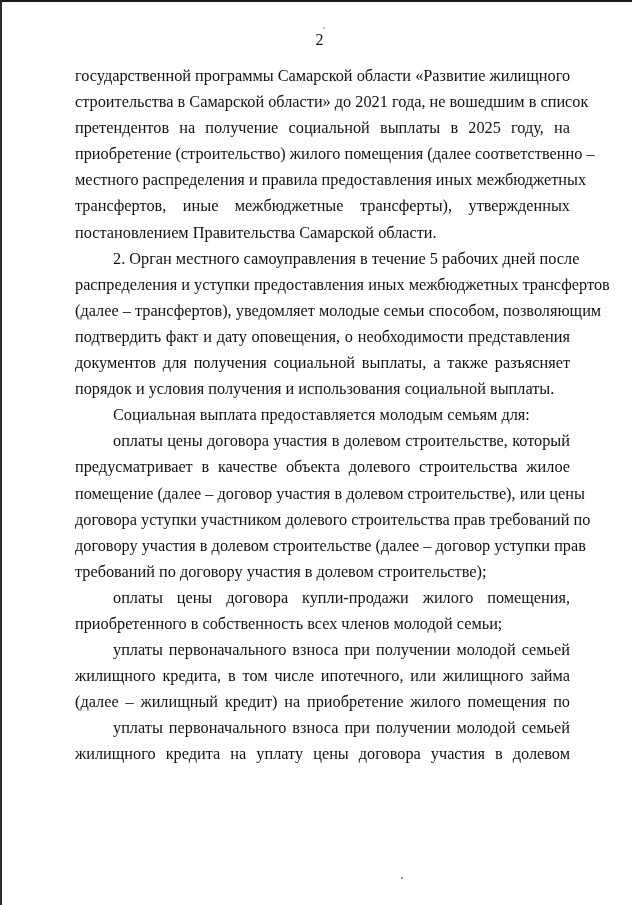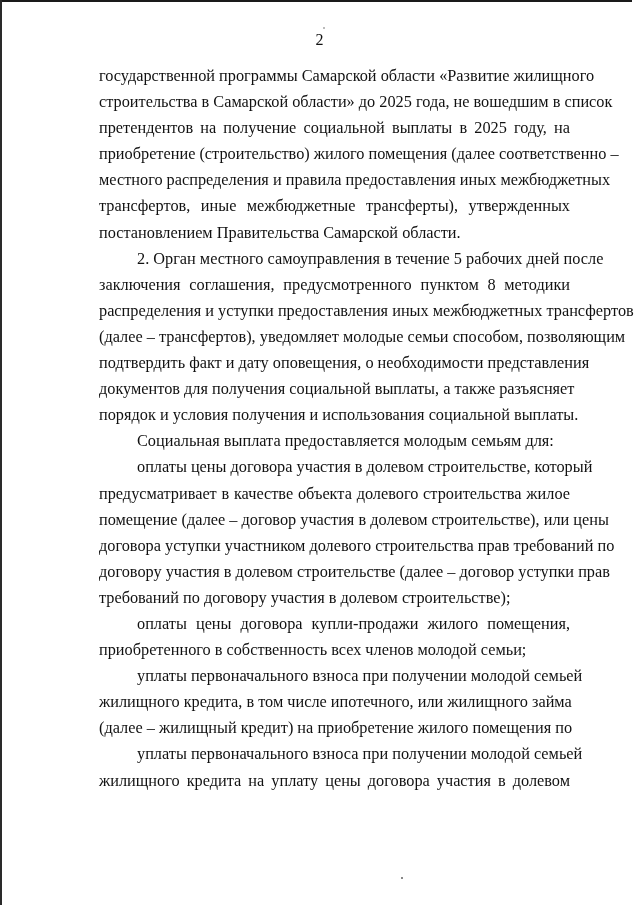--- a/index.html
+++ b/index.html
@@ -56,21 +56,20 @@
       font-family: "Liberation Serif", "DejaVu Serif", serif;
       font-size: 16.3px;
       line-height: 26.1px;
       color: #111;
     }
     .line {
       display: block;
       text-align: justify;
       text-align-last: justify;
       white-space: nowrap;
-      margin-left: 24px;
     }
     .line.last {
       text-align-last: left;
     }
     .line.indent {
       padding-left: 38px;
     }
     .speck {
       position: absolute;
       width: 2px;
@@ -83,30 +82,29 @@
 
 <div class="page">
   <div class="border-top"></div>
   <div class="border-left"></div>
 
   <div class="page-number">2</div>
 
   <div class="body-text" id="body-text">
       <div>
         <span class="line">государственной программы Самарской области «Развитие жилищного</span>
-        <span class="line">строительства в Самарской области» до 2025 года, не вошедшим в список</span>
+        <span class="line">строительства в Самарской области» до 2021 года, не вошедшим в список</span>
         <span class="line">претендентов на получение социальной выплаты в 2025 году, на</span>
         <span class="line">приобретение (строительство) жилого помещения (далее соответственно –</span>
         <span class="line">местного распределения и правила предоставления иных межбюджетных</span>
         <span class="line">трансфертов, иные межбюджетные трансферты), утвержденных</span>
         <span class="line last">постановлением Правительства Самарской области.</span>
       </div>
       <div>
         <span class="line indent">2. Орган местного самоуправления в течение 5 рабочих дней после</span>
-        <span class="line">заключения соглашения, предусмотренного пунктом 8 методики</span>
         <span class="line">распределения и уступки предоставления иных межбюджетных трансфертов</span>
         <span class="line">(далее – трансфертов), уведомляет молодые семьи способом, позволяющим</span>
         <span class="line">подтвердить факт и дату оповещения, о необходимости представления</span>
         <span class="line">документов для получения социальной выплаты, а также разъясняет</span>
         <span class="line last">порядок и условия получения и использования социальной выплаты.</span>
       </div>
       <div>
         <span class="line indent last">Социальная выплата предоставляется молодым семьям для:</span>
       </div>
       <div>

